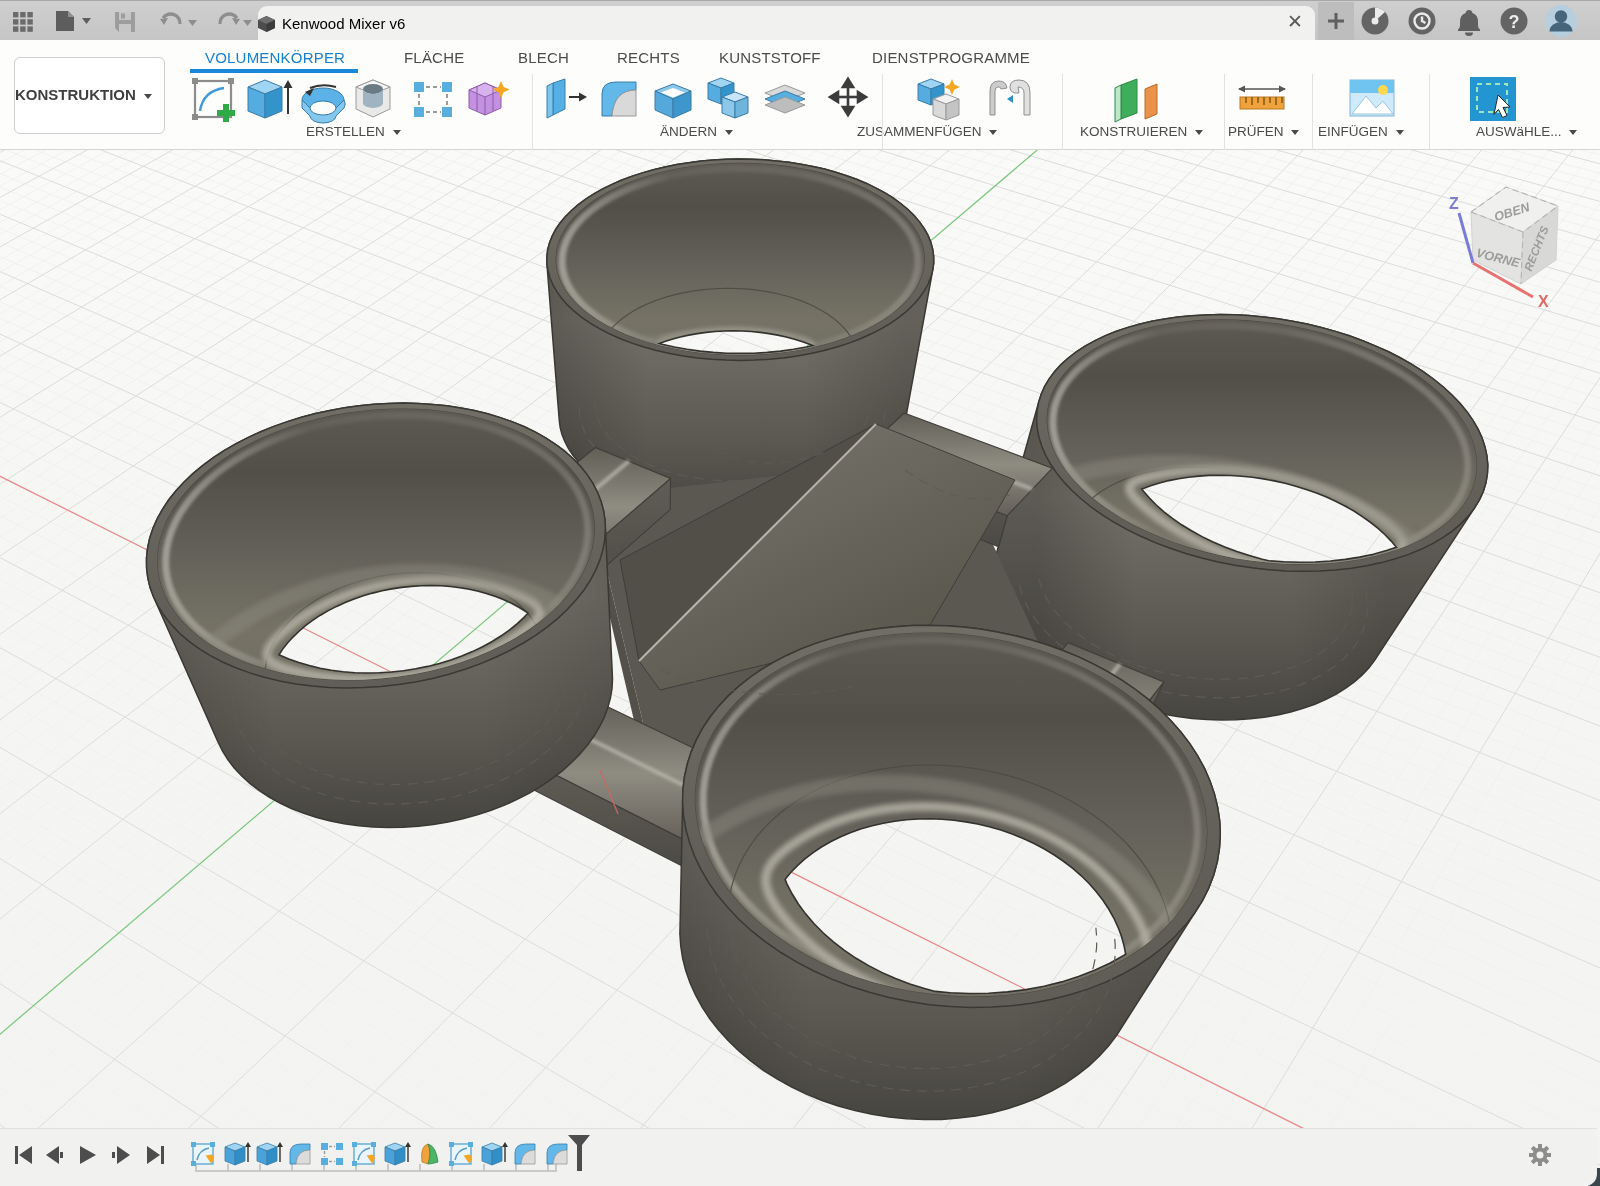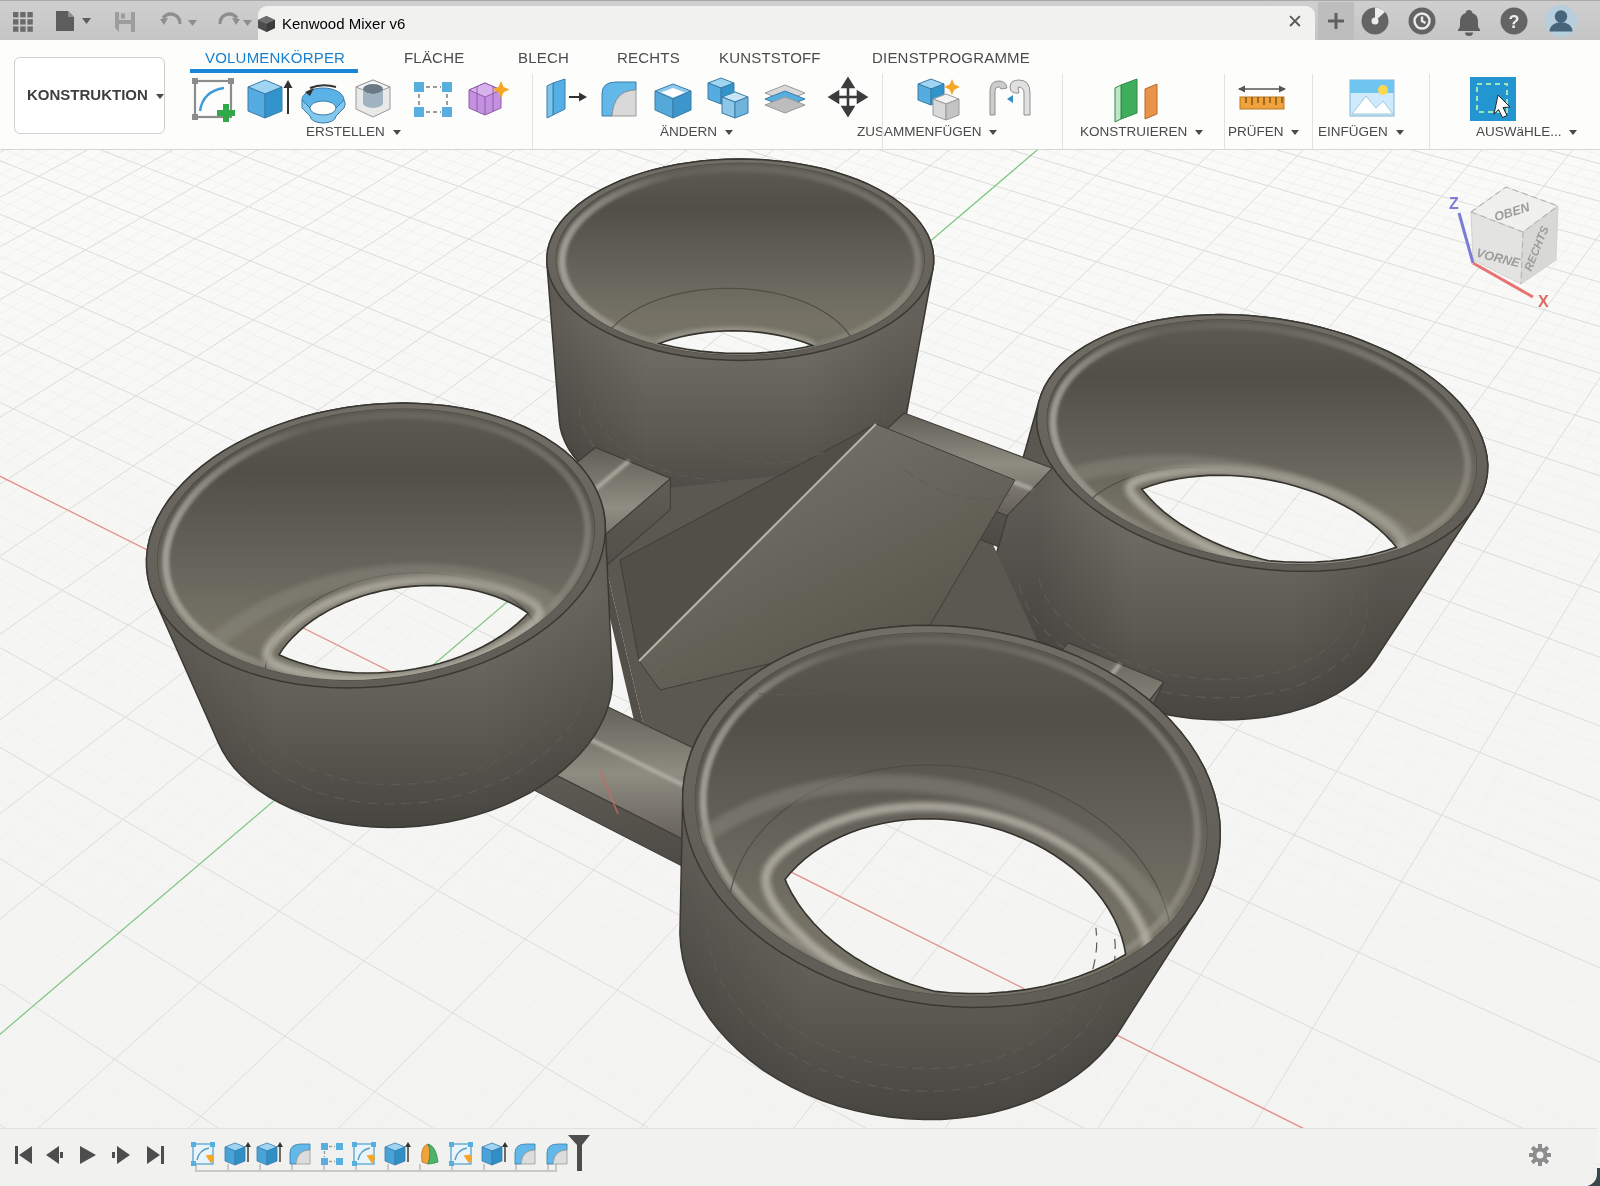--- a/index.html
+++ b/index.html
@@ -5,21 +5,21 @@
 .titlebar{position:absolute;left:0;top:0;width:1600px;height:40px;background:linear-gradient(#cfcfcf,#c5c5c5);border-top:1px solid #a8a8a8}
 .doctab{position:absolute;left:258px;top:5px;width:1057px;height:35px;background:#f1f1f0;border-radius:9px 9px 0 0}
 .doctab .title{position:absolute;left:0;right:0;top:0;height:35px;text-align:left;font-size:15px;color:#000000;line-height:35px}
 .close{position:absolute;right:12px;top:4px;font-size:19px;color:#5a5a5a}
 .tbi{position:absolute;top:0;height:40px}
 .ribbon{position:absolute;left:0;top:40px;width:1600px;height:110px;background:#fdfdfc;border-bottom:1px solid #d6d6d4}
 .tabs{position:absolute;top:8px;left:0;width:100%;height:24px;font-size:15px;font-weight:normal;color:#4b4b4b;letter-spacing:.2px}
 .tabs span{position:absolute;top:1px}
 .tab-active{color:#1780d0}
 .underline{position:absolute;left:190px;top:29px;width:168px;height:4px;background:#1887d8}
-.konstr{position:absolute;left:14px;top:17px;width:151px;height:77px;background:#fff;border:1.5px solid #cfcfce;border-radius:6px;font-size:15px;font-weight:bold;color:#3f3f3f;text-align:right;line-height:74px}
+.konstr{position:absolute;left:14px;top:17px;width:151px;height:77px;background:#fff;border:1.5px solid #cfcfce;border-radius:6px;font-size:15px;font-weight:bold;color:#3f3f3f;text-align:left;line-height:74px}
 .grplabel{position:absolute;top:84px;font-size:13.5px;font-weight:normal;color:#4a4a4a;white-space:nowrap}
 .vsep{position:absolute;top:34px;width:1px;height:76px;background:#e2e2e0}
 .caret{display:inline-block;width:0;height:0;border-left:4.5px solid transparent;border-right:4.5px solid transparent;border-top:5.5px solid #4a4a4a;margin-left:4px;vertical-align:middle}
 .viewport{position:absolute;left:0;top:150px;width:1600px;height:1036px}
 .timeline{position:absolute;left:0;top:1128px;width:1597px;height:58px;background:#f1f1ef;border-radius:0 0 12px 0;border-top:1px solid #e0e0de}
 .tlcorner{position:absolute;left:1588px;top:1168px;width:12px;height:18px;background:#39464c}
 </style></head><body>
 
 <div class="viewport"><svg width="1600" height="1036" viewBox="0 0 1600 1036">
       <defs>

